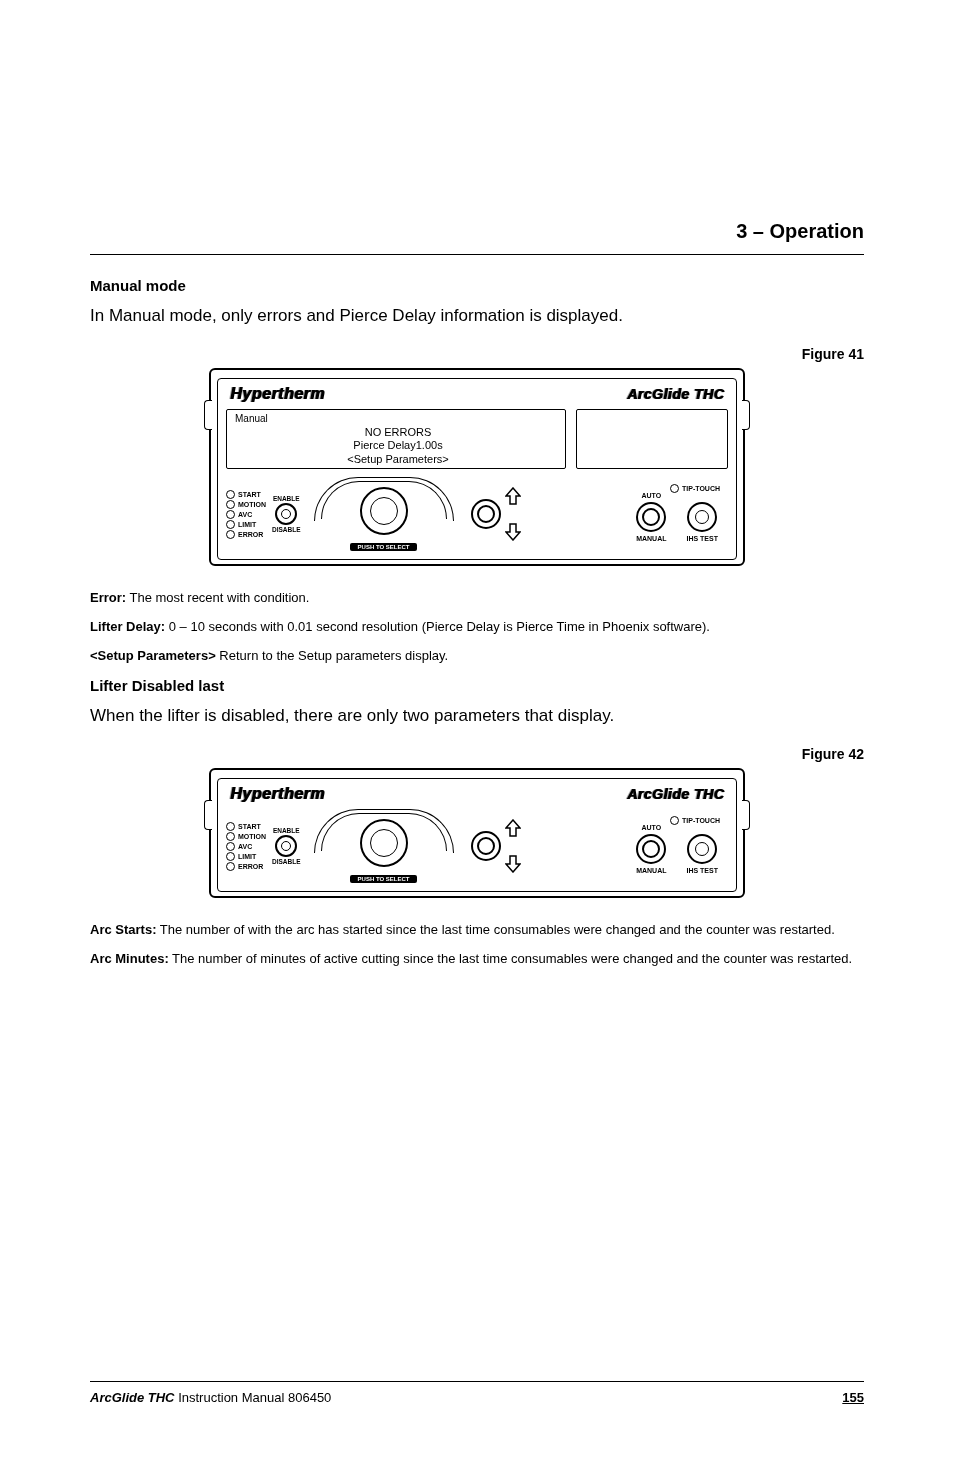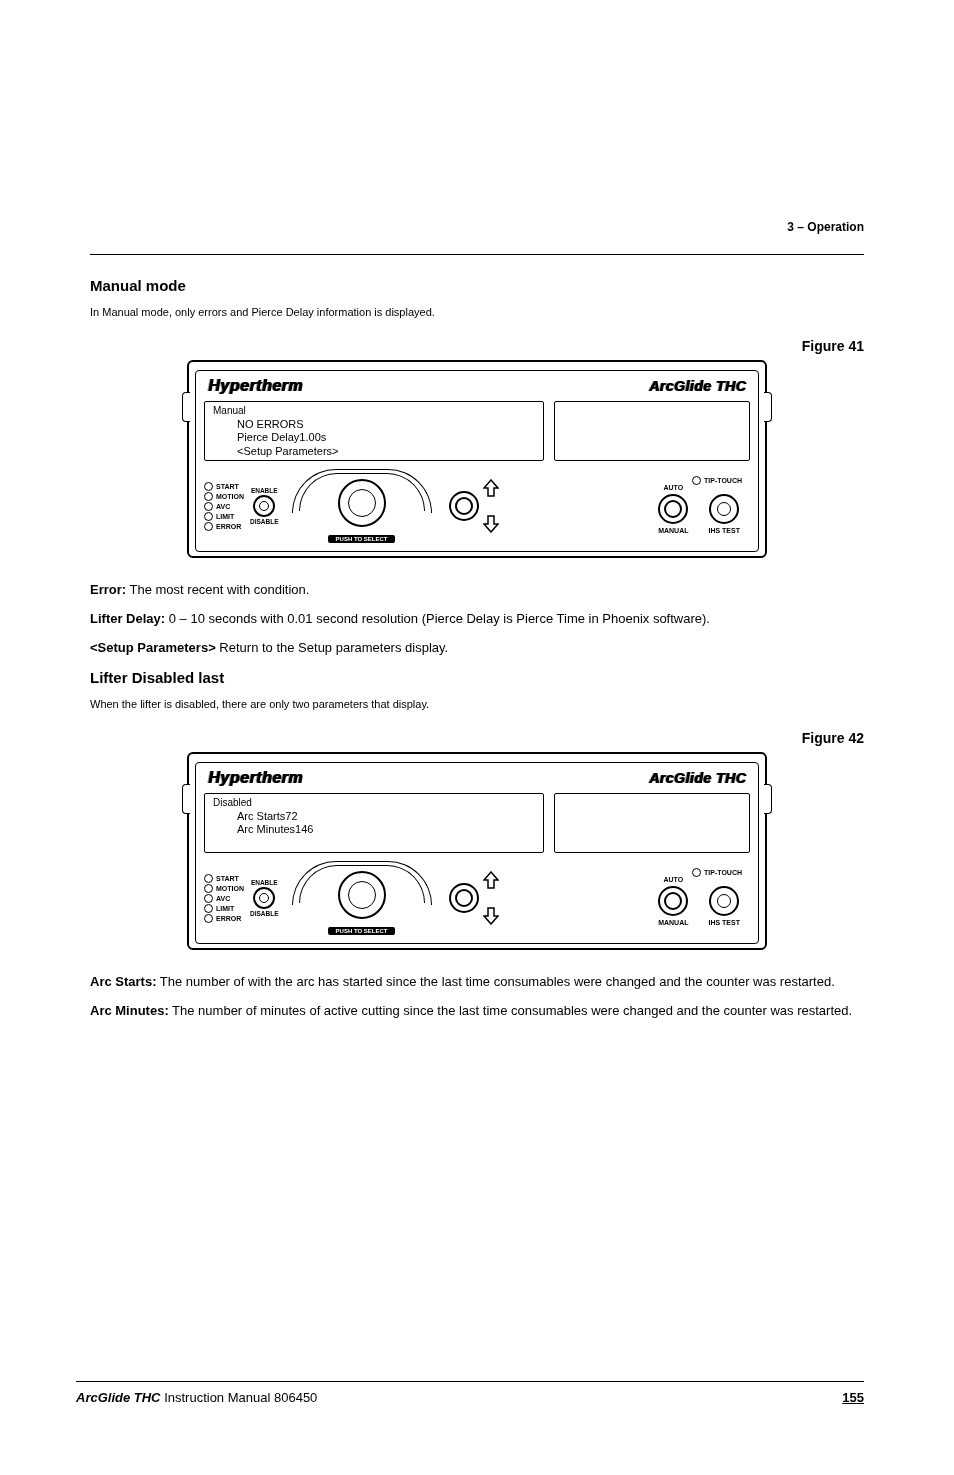--- a/index.html
+++ b/index.html
@@ -9,47 +9,47 @@
     background: #fff;
     font-family: Arial, Helvetica, sans-serif;
     color: #000;
     position: relative;
     padding: 220px 90px 60px 90px;
     font-size: 13px;
   }
   .section-header {
     text-align: right;
     font-weight: bold;
-    font-size: 12px;
+    font-size: 20px;
     border-bottom: 1.5px solid #000;
-    padding-bottom: 20px;
+    padding-bottom: 11px;
     margin-bottom: 22px;
   }
   h2.mode {
     font-weight: bold;
     font-size: 15px;
     margin-bottom: 12px;
   }
   p.intro {
-    font-size: 11px;
+    font-size: 17px;
     margin-bottom: 20px;
   }
   .fig-label {
     text-align: right;
     font-weight: bold;
     font-size: 14px;
     margin-bottom: 6px;
   }
   .panel-wrap {
     display: flex;
     justify-content: center;
     margin-bottom: 24px;
   }
   .panel {
-    width: 580px;
+    width: 536px;
     border: 2px solid #000;
     border-radius: 6px;
     padding: 8px 6px 4px 6px;
     position: relative;
     background: #fff;
   }
   .panel .ridge-left, .panel .ridge-right {
     position: absolute;
     top: 30px;
     width: 8px;
@@ -90,21 +90,21 @@
     border: 1.5px solid #000;
     border-radius: 2px;
     padding: 3px 8px;
     font-size: 11px;
     line-height: 1.25;
     position: relative;
   }
   .lcd-big .mode-tag {
     font-size: 10px;
   }
-  .lcd-big .row { display: flex; justify-content: flex-start; padding-left: 24px; padding-right: 20px; }
+  .lcd-big .row { display: flex; justify-content: center; padding-left: 24px; padding-right: 20px; }
   .lcd-big .row.single { padding-left: 24px; }
   .lcd-small {
     flex: 1;
     height: 60px;
     border: 1.5px solid #000;
     border-radius: 2px;
   }
   .controls-row {
     display: flex;
     align-items: center;
@@ -225,21 +225,21 @@
     align-items: center;
     margin-left: auto;
     position: relative;
     padding-top: 6px;
   }
   .def-block { margin-bottom: 14px; font-size: 13px; }
   .def-block b { font-weight: bold; }
   .footer {
     position: absolute;
     bottom: 70px;
-    left: 76px;
+    left: 90px;
     right: 90px;
     display: flex;
     justify-content: space-between;
     border-top: 1.5px solid #000;
     padding-top: 8px;
     font-size: 13px;
   }
   .footer .left b { font-style: italic; font-weight: bold; }
   .footer .right { font-weight: bold; text-decoration: underline; }
 </style>
@@ -353,34 +353,20 @@
 <div class="fig-label">Figure 42</div>
 <div class="panel-wrap">
   <div class="panel">
     <div class="ridge-left"></div>
     <div class="ridge-right"></div>
     <div class="panel-inner">
       <div class="brand-row">
         <span class="brand-left">Hypertherm</span>
         <span class="brand-right">ArcGlide THC</span>
       </div>
-      <div class="lcd-row">
-        <div class="lcd-big">
-          <div class="mode-tag">Disabled</div>
-          <div class="row">
-              <span>Arc Starts</span>
-              <span>72</span>
-            </div>
-          <div class="row">
-              <span>Arc Minutes</span>
-              <span>146</span>
-            </div>
-        </div>
-        <div class="lcd-small"></div>
-      </div>
       <div class="controls-row">
         <div class="led-col">
           <div class="led-item">
               <span class="led-dot"></span>
               <span>START</span>
             </div>
           <div class="led-item">
               <span class="led-dot"></span>
               <span>MOTION</span>
             </div>

